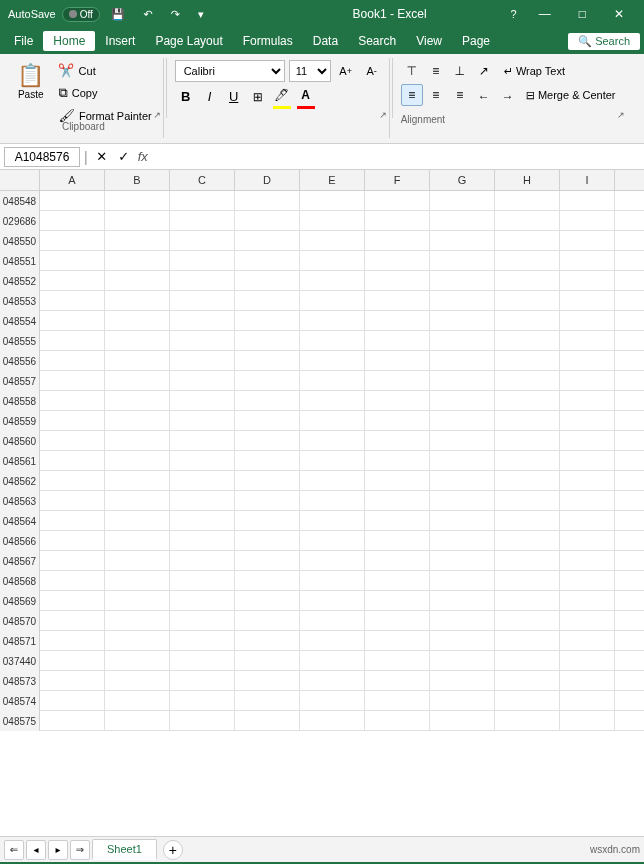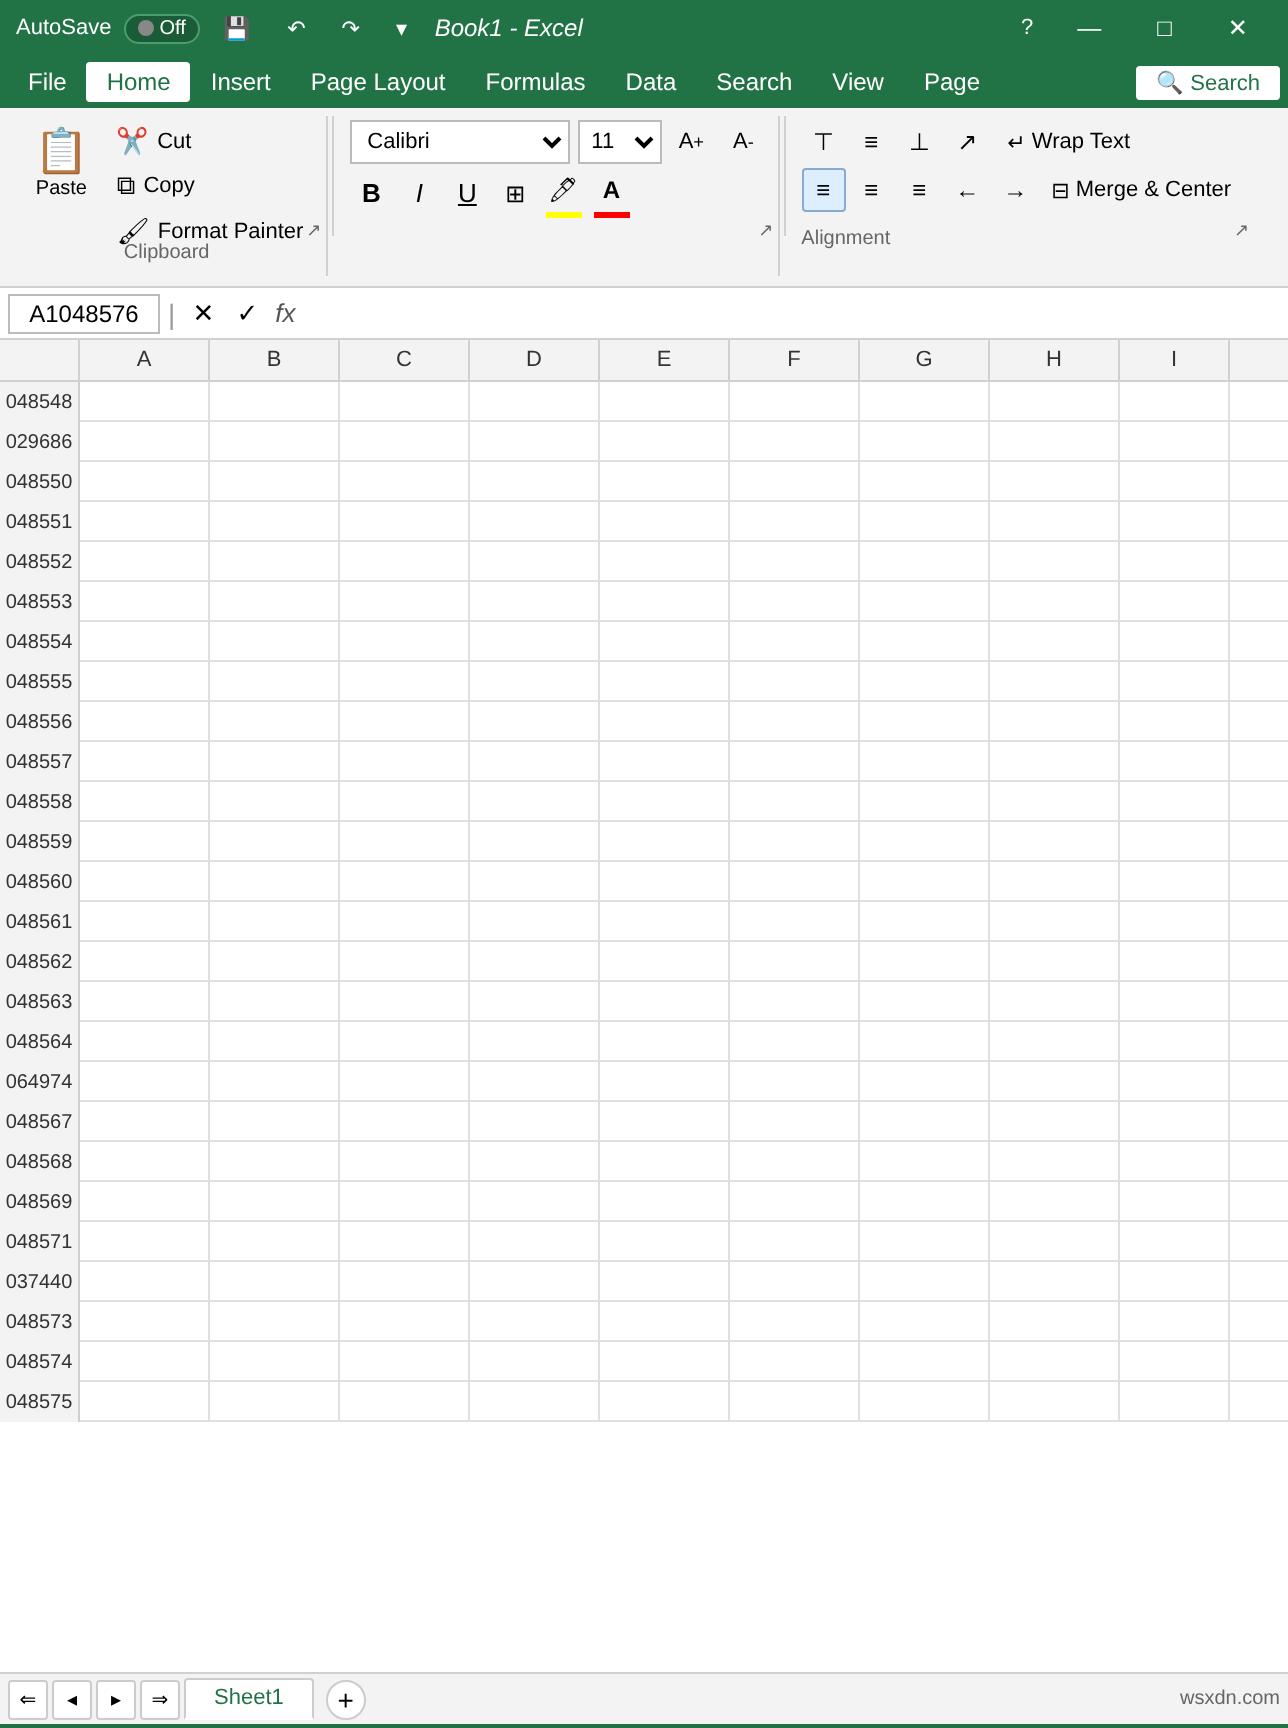--- a/index.html
+++ b/index.html
@@ -9,21 +9,21 @@
     .title-bar {
       background: #217346;
       color: #fff;
       height: 28px;
       display: flex;
       align-items: center;
       padding: 0 8px;
       font-size: 12px;
     }
     .title-bar-left { display: flex; align-items: center; gap: 6px; flex: 1; }
-    .title-bar-center { flex: 1; text-align: left; font-size: 12px; font-style: italic; }
+    .title-bar-center { flex: 1; text-align: right; font-size: 12px; }
     .title-bar-right { flex: 1; display: flex; justify-content: flex-end; gap: 4px; }
 
     .autosave-label { font-size: 11px; }
     .autosave-toggle {
       background: #1a5c37;
       border: 1px solid #4a9d6f;
       border-radius: 9px;
       padding: 1px 6px;
       font-size: 10px;
       color: #fff;
@@ -719,21 +719,21 @@
         <div class="cell col-B" contenteditable="false" style=""></div>
         <div class="cell col-C" contenteditable="false" style=""></div>
         <div class="cell col-D" contenteditable="false" style=""></div>
         <div class="cell col-E" contenteditable="false" style=""></div>
         <div class="cell col-F" contenteditable="false" style=""></div>
         <div class="cell col-G" contenteditable="false" style=""></div>
         <div class="cell col-H" contenteditable="false" style=""></div>
         <div class="cell col-I" contenteditable="false" style=""></div>
       </div>
       <div class="grid-row">
-        <div class="row-header">064974</div>
+        <div class="row-header">048566</div>
         <div class="cell col-A" contenteditable="false" style=""></div>
         <div class="cell col-B" contenteditable="false" style=""></div>
         <div class="cell col-C" contenteditable="false" style=""></div>
         <div class="cell col-D" contenteditable="false" style=""></div>
         <div class="cell col-E" contenteditable="false" style=""></div>
         <div class="cell col-F" contenteditable="false" style=""></div>
         <div class="cell col-G" contenteditable="false" style=""></div>
         <div class="cell col-H" contenteditable="false" style=""></div>
         <div class="cell col-I" contenteditable="false" style=""></div>
       </div>
@@ -756,20 +756,32 @@
         <div class="cell col-C" contenteditable="false" style=""></div>
         <div class="cell col-D" contenteditable="false" style=""></div>
         <div class="cell col-E" contenteditable="false" style=""></div>
         <div class="cell col-F" contenteditable="false" style=""></div>
         <div class="cell col-G" contenteditable="false" style=""></div>
         <div class="cell col-H" contenteditable="false" style=""></div>
         <div class="cell col-I" contenteditable="false" style=""></div>
       </div>
       <div class="grid-row">
         <div class="row-header">048569</div>
+        <div class="cell col-A" contenteditable="false" style=""></div>
+        <div class="cell col-B" contenteditable="false" style=""></div>
+        <div class="cell col-C" contenteditable="false" style=""></div>
+        <div class="cell col-D" contenteditable="false" style=""></div>
+        <div class="cell col-E" contenteditable="false" style=""></div>
+        <div class="cell col-F" contenteditable="false" style=""></div>
+        <div class="cell col-G" contenteditable="false" style=""></div>
+        <div class="cell col-H" contenteditable="false" style=""></div>
+        <div class="cell col-I" contenteditable="false" style=""></div>
+      </div>
+      <div class="grid-row">
+        <div class="row-header">048570</div>
         <div class="cell col-A" contenteditable="false" style=""></div>
         <div class="cell col-B" contenteditable="false" style=""></div>
         <div class="cell col-C" contenteditable="false" style=""></div>
         <div class="cell col-D" contenteditable="false" style=""></div>
         <div class="cell col-E" contenteditable="false" style=""></div>
         <div class="cell col-F" contenteditable="false" style=""></div>
         <div class="cell col-G" contenteditable="false" style=""></div>
         <div class="cell col-H" contenteditable="false" style=""></div>
         <div class="cell col-I" contenteditable="false" style=""></div>
       </div>

